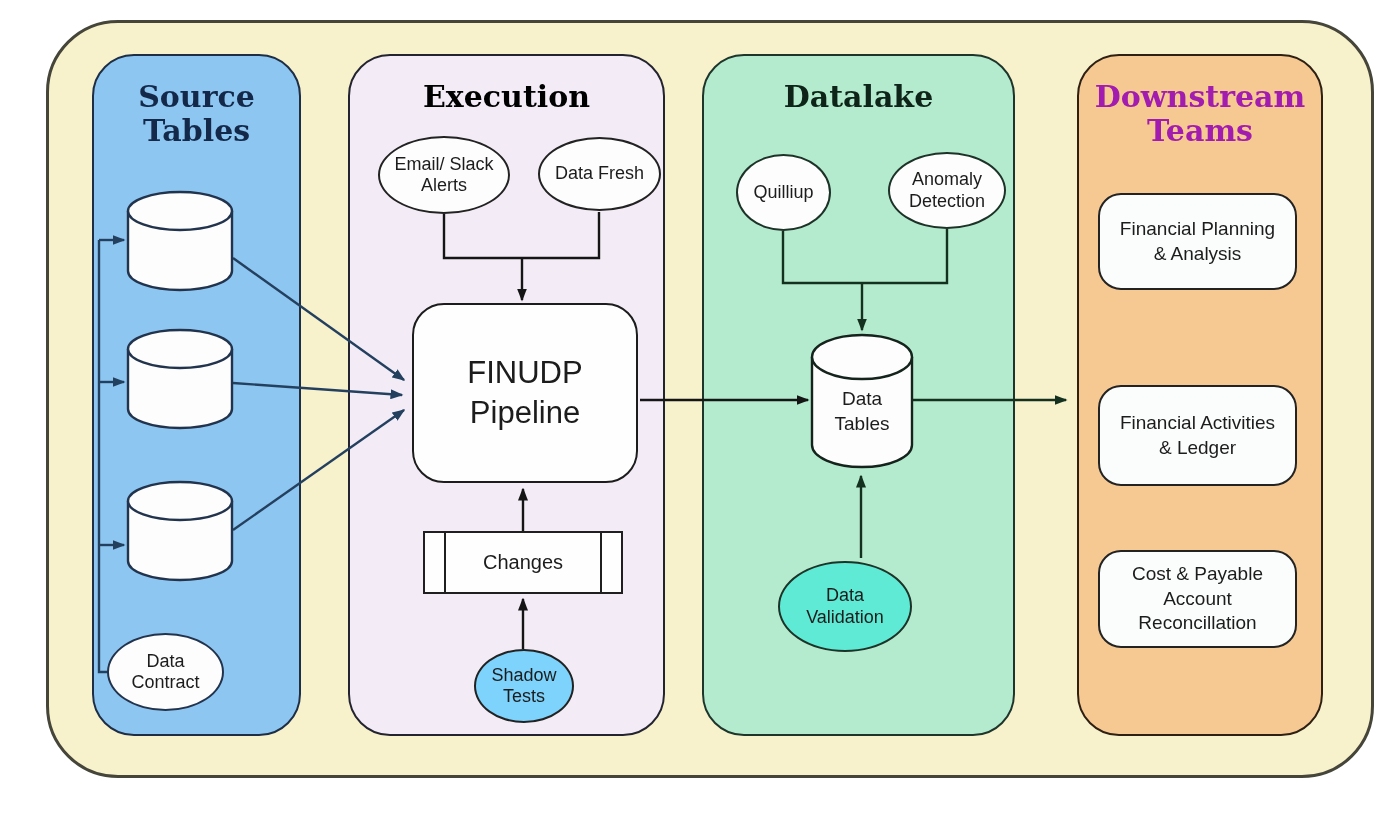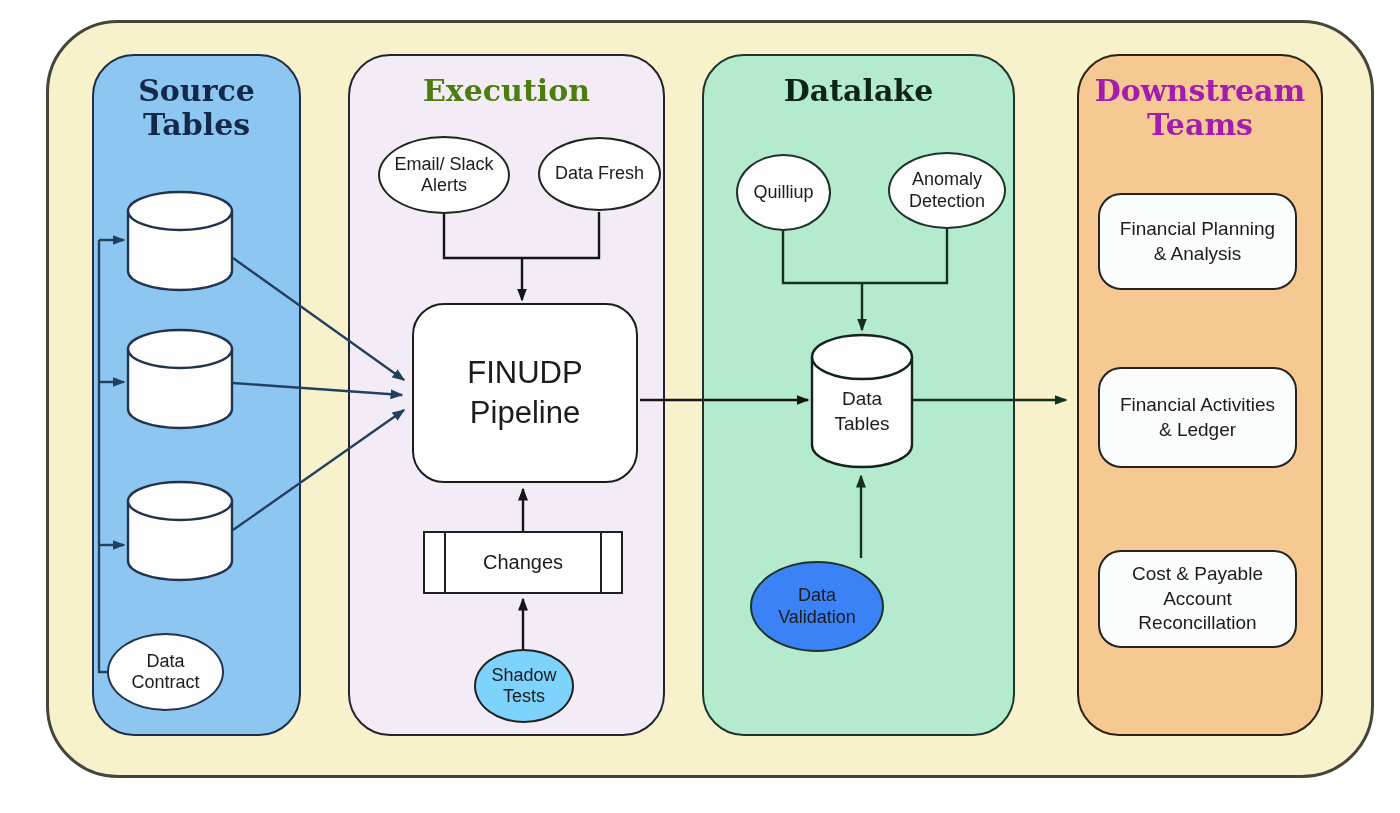--- a/index.html
+++ b/index.html
@@ -11,38 +11,38 @@
     border:3px solid #45453a; border-radius:72px; background:#f7f1cc;
   }
 
   .col { position:absolute; top:54px; height:682px; border:2.5px solid #20242b; border-radius:42px; z-index:1; }
   .col-source     { left:92px;  width:209px; border-color:#1d2e45; }
   .col-execution  { left:348px; width:317px; border-color:#242430; }
   .col-datalake   { left:702px; width:313px; border-color:#1d352a; }
   .col-downstream { left:1077px; width:246px; border-color:#2e2013; }
 
   .col-title {
-    padding-top:18px; text-align:center;
+    padding-top:24px; text-align:center;
     font-family:"DejaVu Serif", serif; font-weight:bold;
     font-size:30px; line-height:1.12;
   }
 
   .wires { position:absolute; left:0; top:0; width:1400px; height:813px; z-index:2; pointer-events:none; }
 
   .node { position:absolute; z-index:3; display:flex; align-items:center; justify-content:center;
           text-align:center; color:#1c1c1c; background:#fdfdfd; }
 
   .ellipse { border:2.2px solid #222222; border-radius:50%; font-size:18px; line-height:1.18; padding:4px 10px; }
   .e-contract   { left:107px; top:633px; width:117px; height:78px; border-color:#22344d; }
   .e-eslack     { left:378px; top:136px; width:132px; height:78px; }
   .e-fresh      { left:538px; top:137px; width:123px; height:74px; }
   .e-shadow     { left:474px; top:649px; width:100px; height:74px; background:#7dd3fc; }
   .e-quilliup   { left:736px; top:154px; width:95px;  height:77px; border-color:#1d3328; }
   .e-anomaly    { left:888px; top:152px; width:118px; height:77px; border-color:#1d3328; }
-  .e-validation { left:750px; top:561px; width:134px; height:91px; border-color:#1d3328; background:#3b82f6; }
+  .e-validation { left:778px; top:561px; width:134px; height:91px; border-color:#1d3328; background:#5eead4; }
 
   .box-pipeline {
     left:412px; top:303px; width:226px; height:180px;
     border:2.4px solid #1c1c1c; border-radius:32px; background:#fefefe;
     font-size:31px; line-height:1.3;align-items:center;
   }
   .box-pipeline .label { width:150px; }
 
   .box-changes {
     left:423px; top:531px; width:200px; height:63px;
@@ -53,39 +53,39 @@
   }
   .box-changes::before { left:19px; }
   .box-changes::after  { right:19px; }
 
   .team-box {
     left:1098px; width:199px;
     border:2.2px solid #232323; border-radius:23px; background:#fafdfb;
     font-size:19px; line-height:1.3; padding:6px 12px;
   }
   .t1 { top:193px; height:97px; }
-  .t2 { top:367px; height:101px; }
+  .t2 { top:385px; height:101px; }
   .t3 { top:550px; height:98px; }
 
   .cyl-label { position:absolute; z-index:3; text-align:center; color:#1c1c1c;
                font-size:19px; line-height:1.3; background:transparent; }
   .l-datatables { left:817px; top:387px; width:90px; }
 </style>
 </head>
 <body>
 
 <div class="canvas">
 
   <div class="outer-frame" style="background: rgb(247, 241, 204);"></div>
 
   <div class="col col-source" style="background: rgb(142, 198, 242);">
     <div class="col-title" style="color: rgb(20, 41, 74);">Source Tables</div>
   </div>
   <div class="col col-execution" style="background: rgb(243, 236, 247);">
-    <div class="col-title" style="color: #4d7c0f;">Execution</div>
+    <div class="col-title" style="color: #000000;">Execution</div>
   </div>
   <div class="col col-datalake" style="background: rgb(180, 235, 206);">
     <div class="col-title" style="color: rgb(14, 36, 24);">Datalake</div>
   </div>
   <div class="col col-downstream" style="background: rgb(247, 201, 146);">
     <div class="col-title" style="color: #a21caf;">Downstream Teams</div>
   </div>
 
   <svg class="wires" viewBox="0 0 1400 813">
     <defs>

